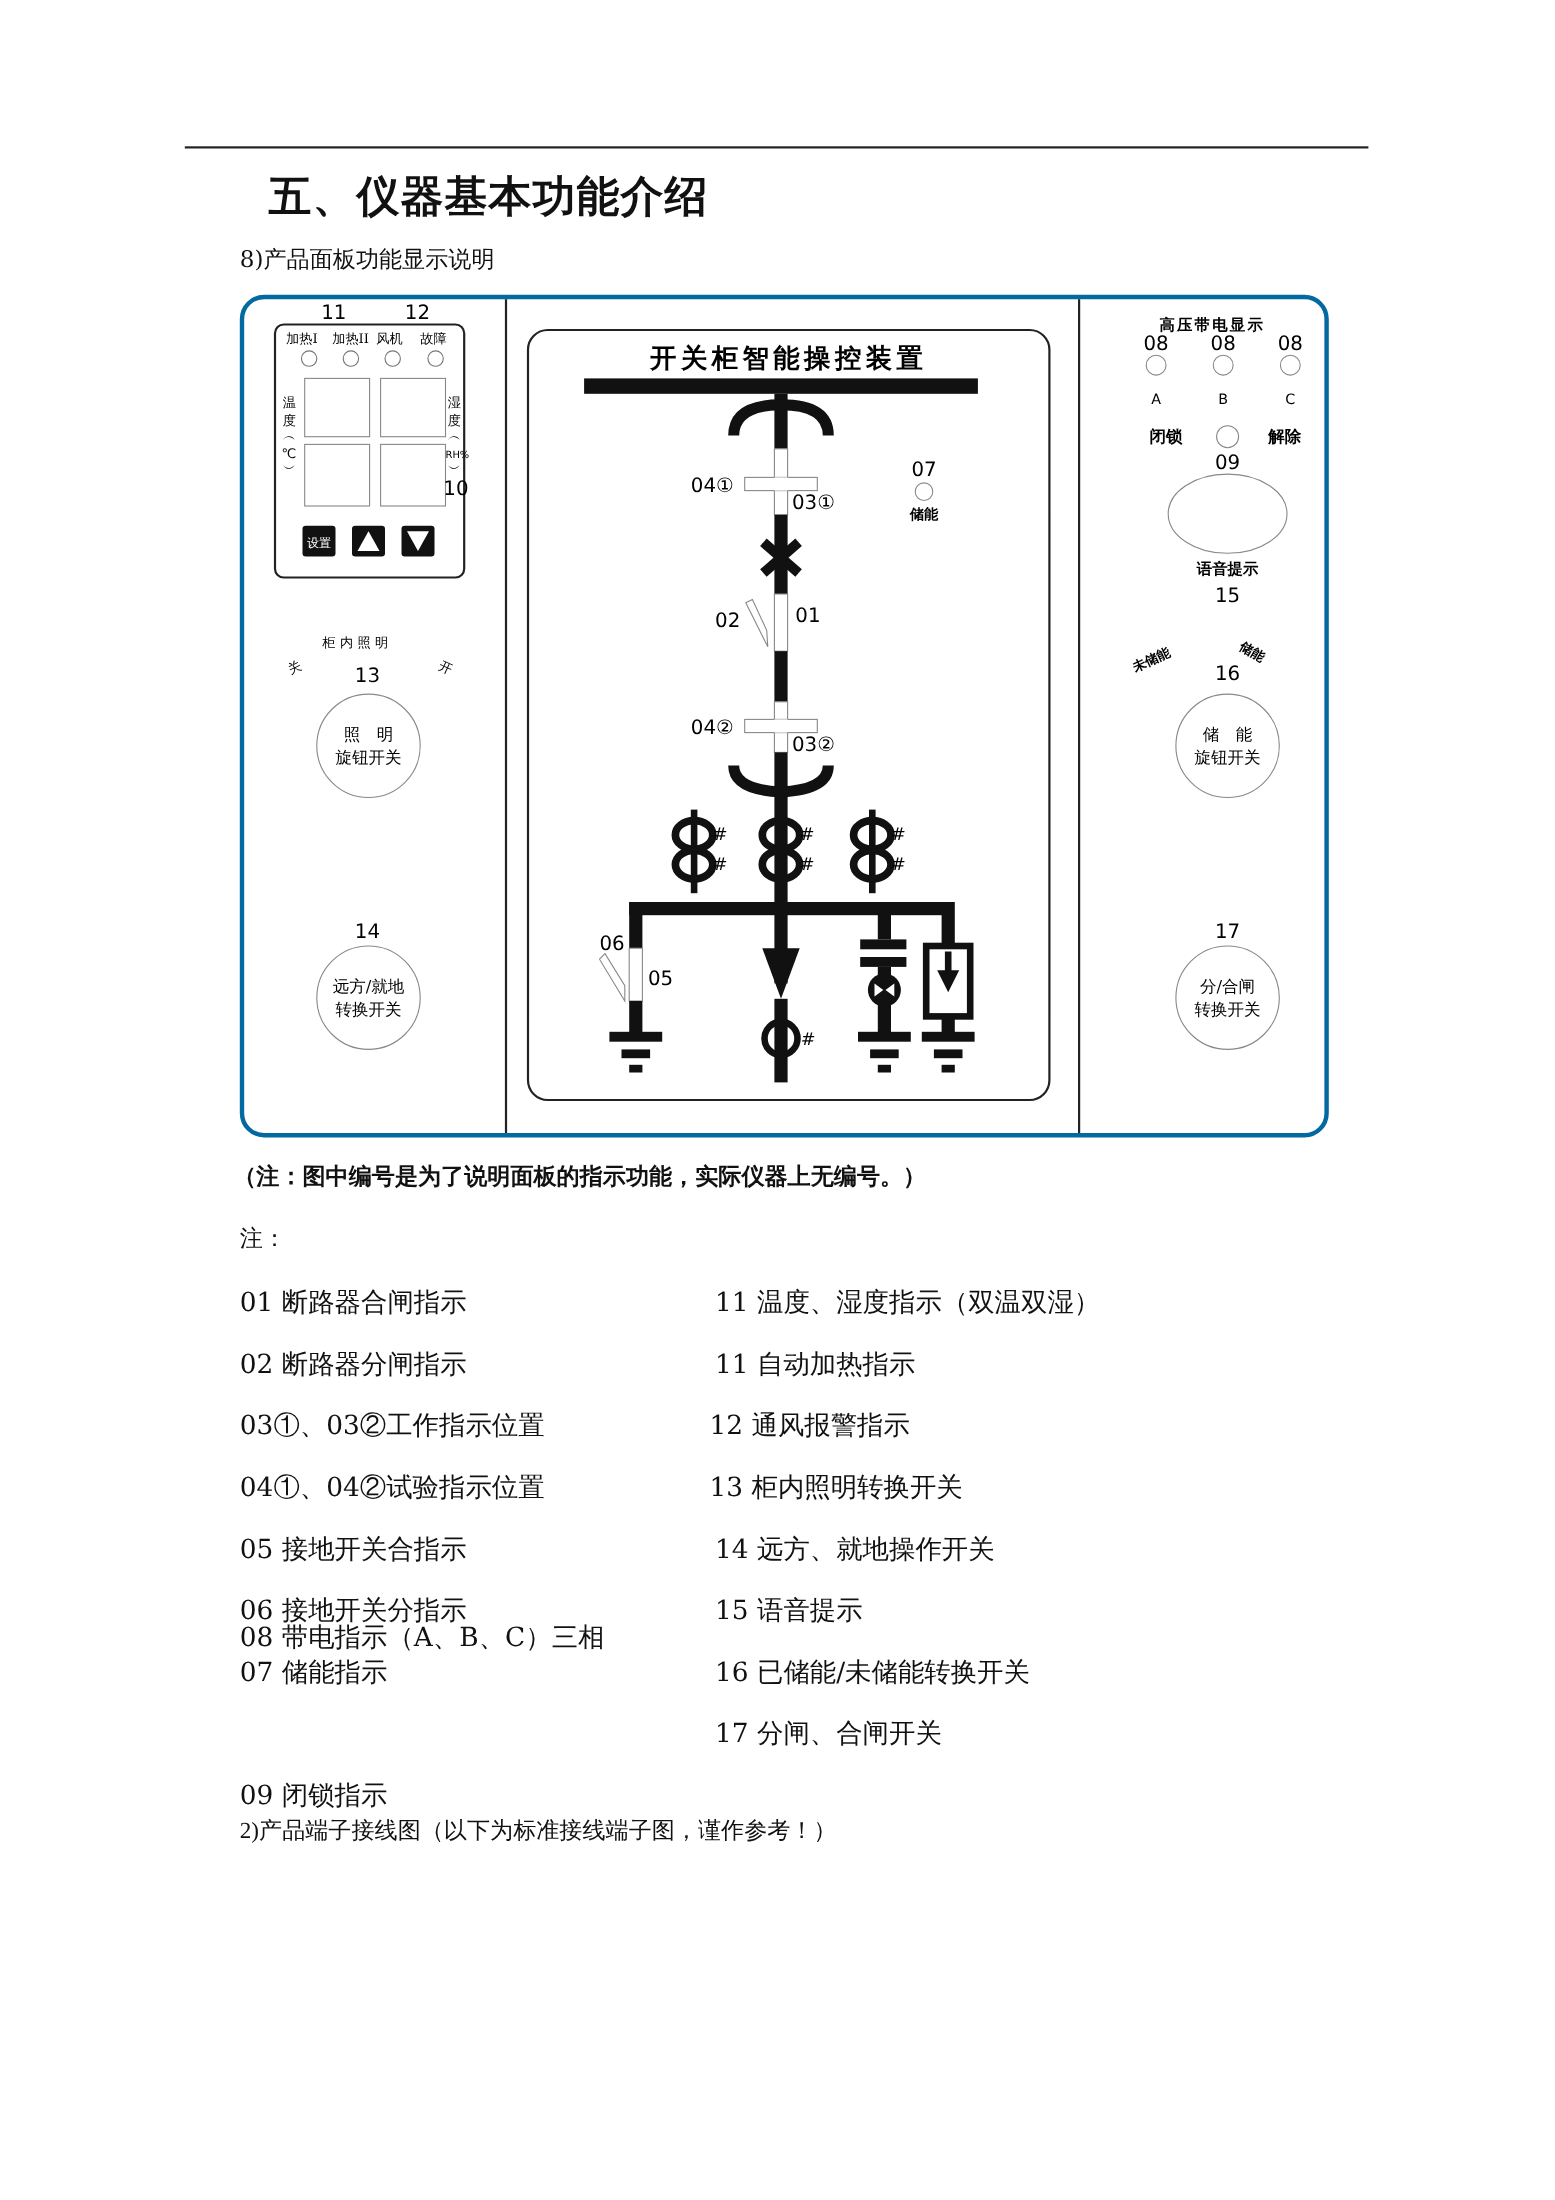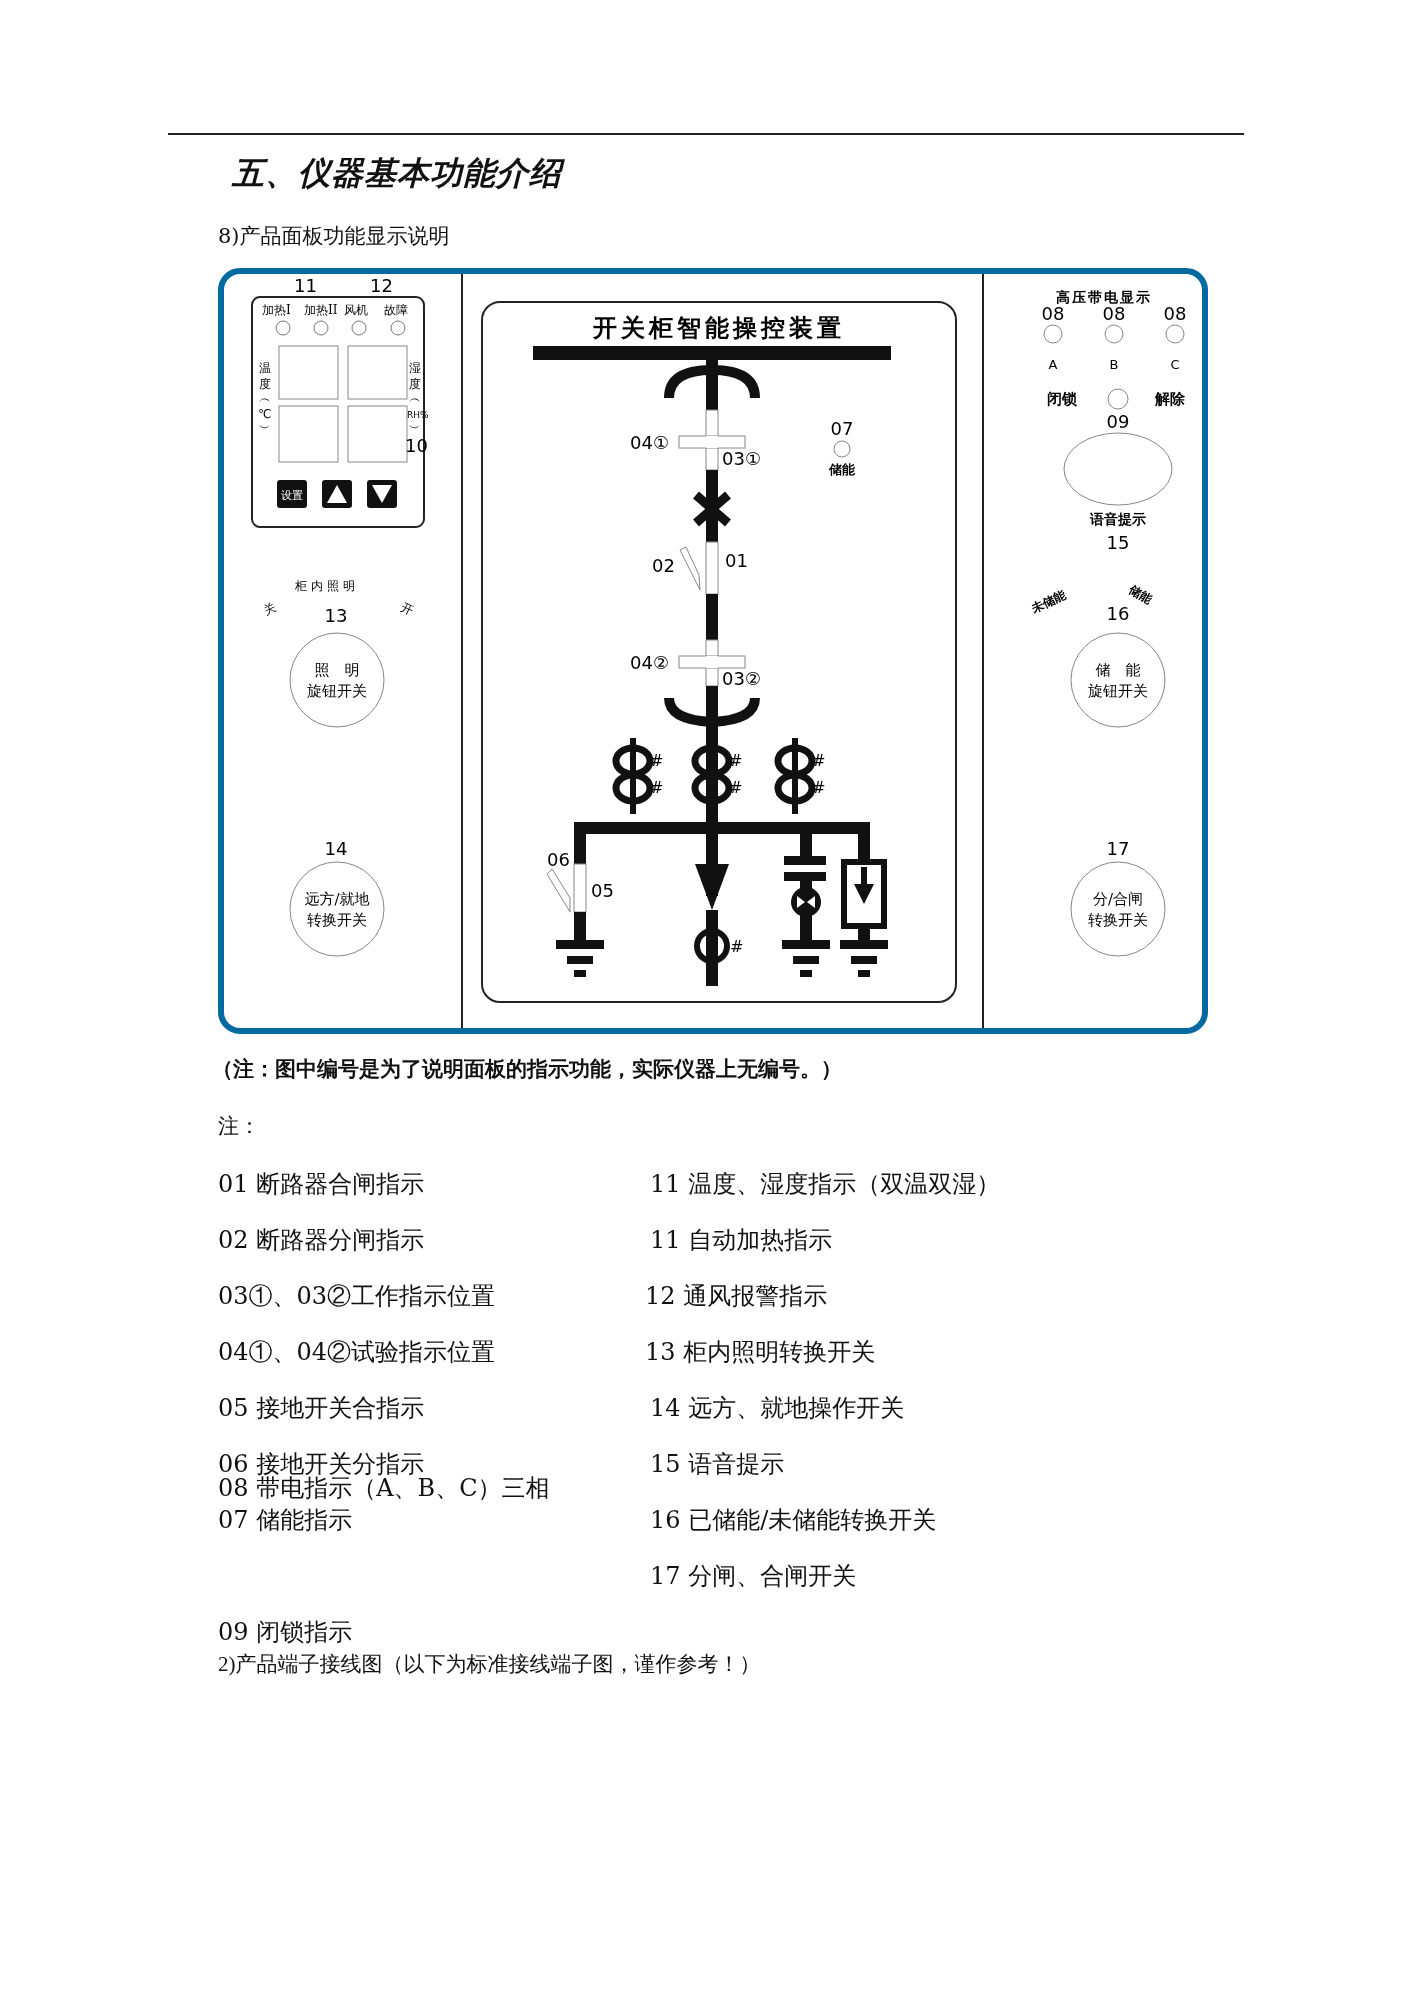--- a/index.html
+++ b/index.html
@@ -1,23 +1,23 @@
 <!DOCTYPE html>
 <html><head>
 <meta charset="utf-8">
 <style>
   html, body { margin:0; padding:0; background:#fff; }
   body { width:1414px; height:2000px; position:relative; overflow:hidden;
          font-family:"DejaVu Serif", serif; color:#111; }
   .rule { position:absolute; left:168px; top:133px; width:1076px; height:2px; background:#222; }
-  .h1 { position:absolute; left:232px; top:152px; font-size:32px; font-weight:bold;
-        font-family:"DejaVu Sans", sans-serif; letter-spacing:1px;font-style:italic; }
+  .h1 { position:absolute; left:244px; top:152px; font-size:39px; font-weight:bold;
+        font-family:"DejaVu Sans", sans-serif; letter-spacing:1px; }
   .h2 { position:absolute; left:218px; top:222px; font-size:21px; }
   .panel { position:absolute; left:218px; top:268px; width:990px; height:766px;
-           border:6px solid #0369a1; border-radius:22px; box-sizing:border-box; }
+           border:4px solid #0369a1; border-radius:22px; box-sizing:border-box; }
   .divider { position:absolute; top:0; bottom:0; width:2px; background:#222; }
   svg text { font-family:"DejaVu Sans", sans-serif; }
   .note { position:absolute; left:212px; top:1055px; font-size:21px;font-weight:bold; }
   .zhu { position:absolute; left:218px; top:1112px; font-size:21px; }
   .legend-item { position:absolute; font-size:24px; white-space:nowrap; }
   .s2 { position:absolute; left:218px; top:1650px; font-size:21px;font-family:Liberation Serif, serif; }
 </style>
 </head>
 <body>
 

